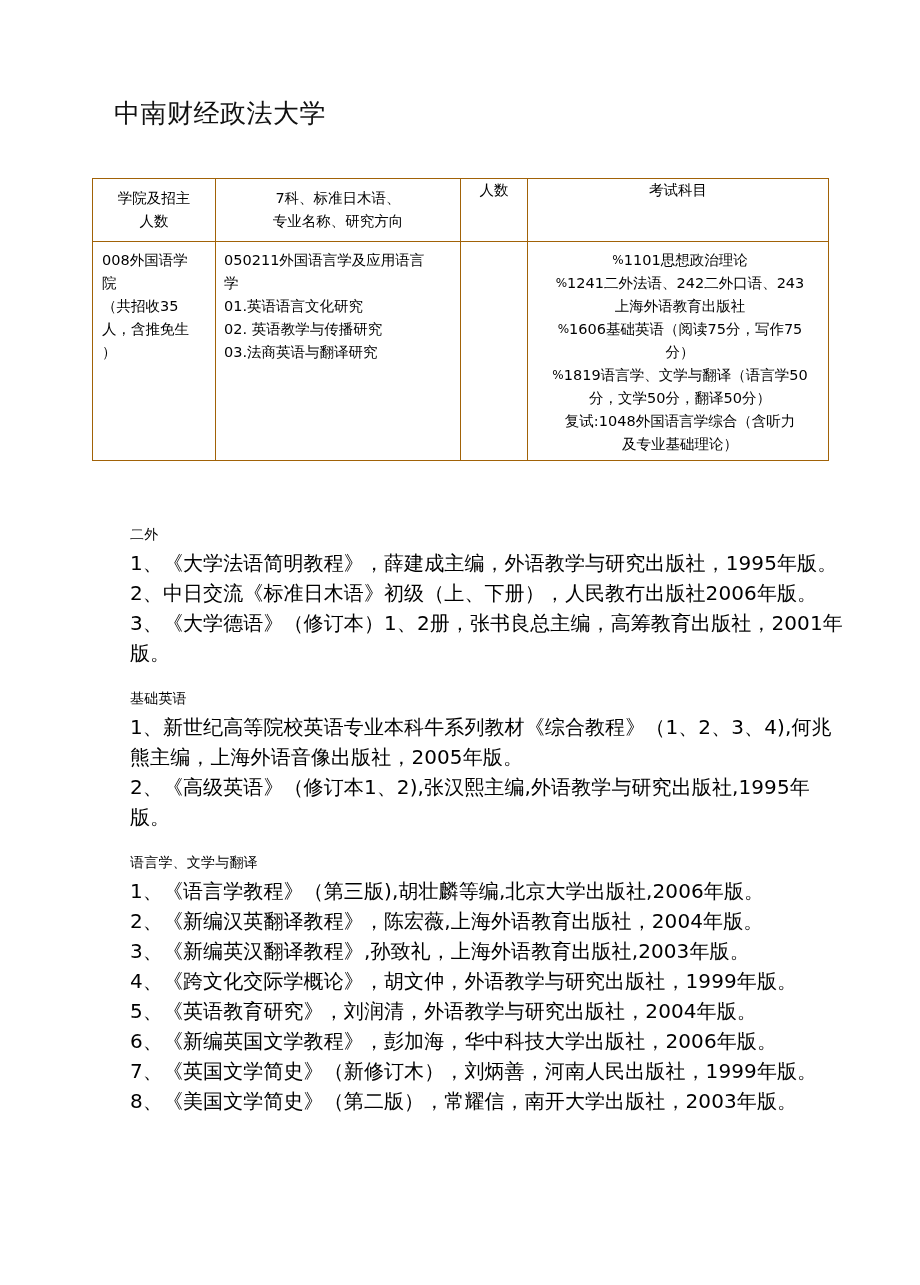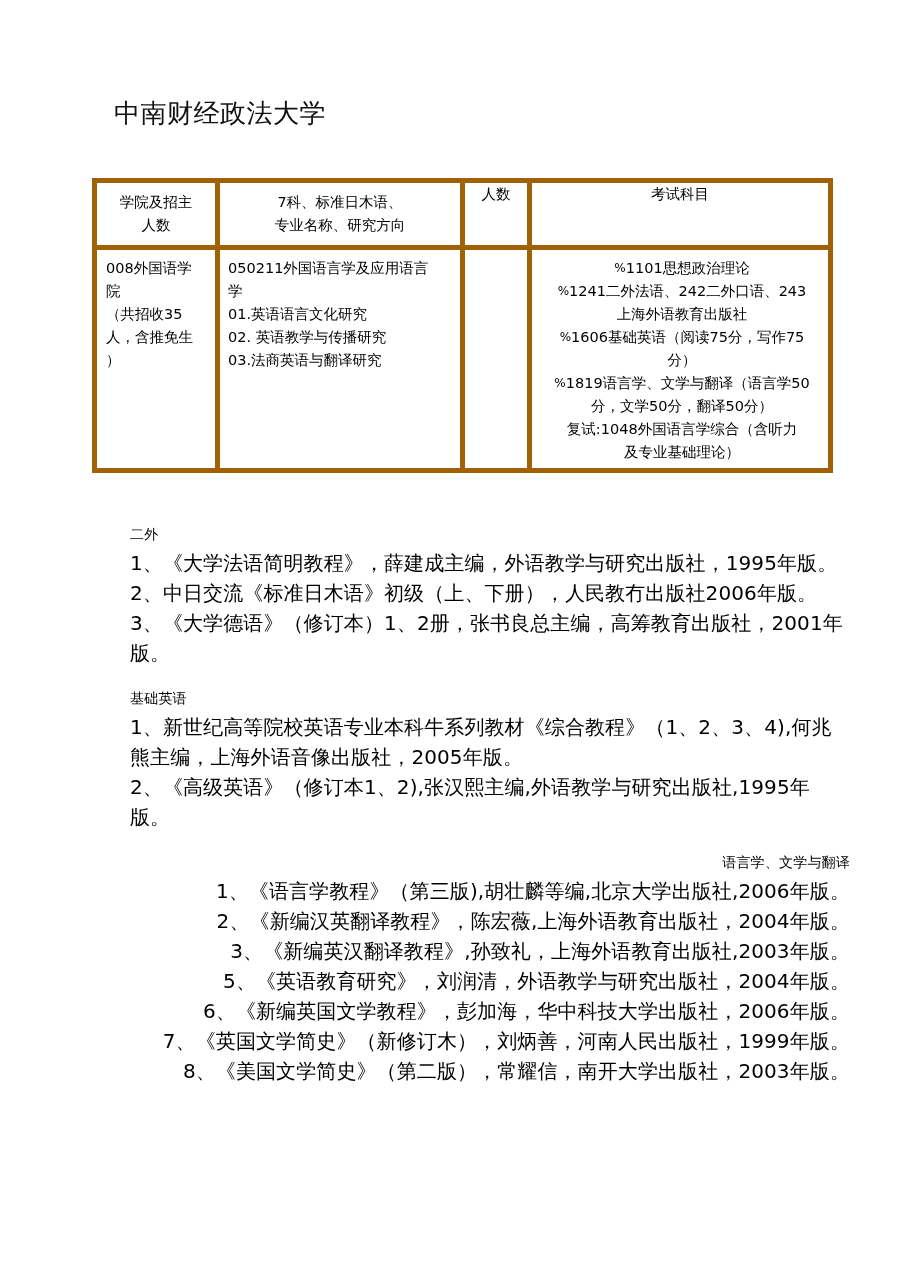--- a/index.html
+++ b/index.html
@@ -39,21 +39,21 @@
     left: 92px;
     top: 178px;
     width: 736px;
   }
   table.info {
     border-collapse: collapse;
     width: 736px;
     table-layout: fixed;
   }
   table.info td {
-    border: 5px solid #a16207;
+    border: 1px solid #a16207;
     padding: 0;
     vertical-align: top;
     font-size: 14.5px;
     line-height: 23px;
   }
   
   col.c1 { width: 123px; }
   col.c2 { width: 245px; }
   col.c3 { width: 67px; }
   col.c4 { width: 301px; }
@@ -106,21 +106,21 @@
   
   .refs {
     position: absolute;
     left: 130px;
     top: 520px;
     width: 720px;
   }
   .sec {
     margin-bottom: 16px;
   }
-  .sec:last-child { margin-bottom: 0; text-align: right; }
+  .sec:last-child { margin-bottom: 0; }
   .sec-head {
     font-size: 14px;
     line-height: 28px;
     letter-spacing: 0.2px;
   }
   .sec-item {
     font-size: 20px;
     line-height: 30px;
     letter-spacing: 0.1px;
   }
@@ -220,20 +220,21 @@
       <div class="sec-head">基础英语</div>
       <div class="sec-item">1、新世纪高等院校英语专业本科牛系列教材《综合教程》（1、2、3、4),何兆熊主编，上海外语音像出版社，2005年版。</div>
       <div class="sec-item">2、《高级英语》（修订本1、2),张汉熙主编,外语教学与研究出版社,1995年版。</div>
     </div>
 
     <div class="sec">
       <div class="sec-head">语言学、文学与翻译</div>
       <div class="sec-item">1、《语言学教程》（第三版),胡壮麟等编,北京大学出版社,2006年版。</div>
       <div class="sec-item">2、《新编汉英翻译教程》，陈宏薇,上海外语教育出版社，2004年版。</div>
       <div class="sec-item">3、《新编英汉翻译教程》,孙致礼，上海外语教育出版社,2003年版。</div>
+      <div class="sec-item">4、《跨文化交际学概论》，胡文仲，外语教学与研究出版社，1999年版。</div>
       <div class="sec-item">5、《英语教育研究》，刘润清，外语教学与研究出版社，2004年版。</div>
       <div class="sec-item">6、《新编英国文学教程》，彭加海，华中科技大学出版社，2006年版。</div>
       <div class="sec-item">7、《英国文学简史》（新修订木），刘炳善，河南人民出版社，1999年版。</div>
       <div class="sec-item">8、《美国文学简史》（第二版），常耀信，南开大学出版社，2003年版。</div>
     </div>
 
   </div>
 
 </div>
 

